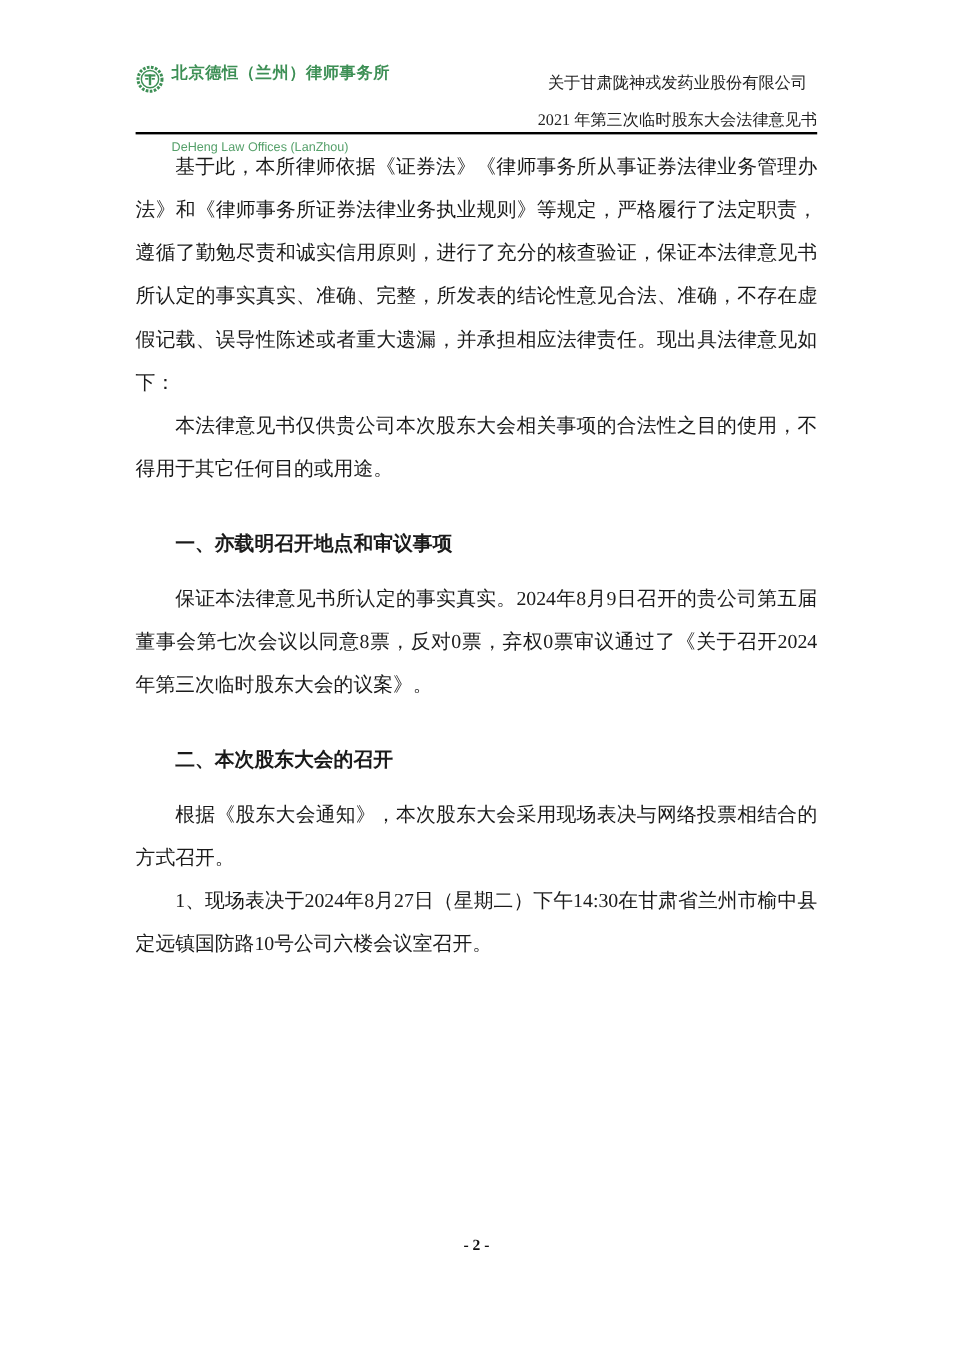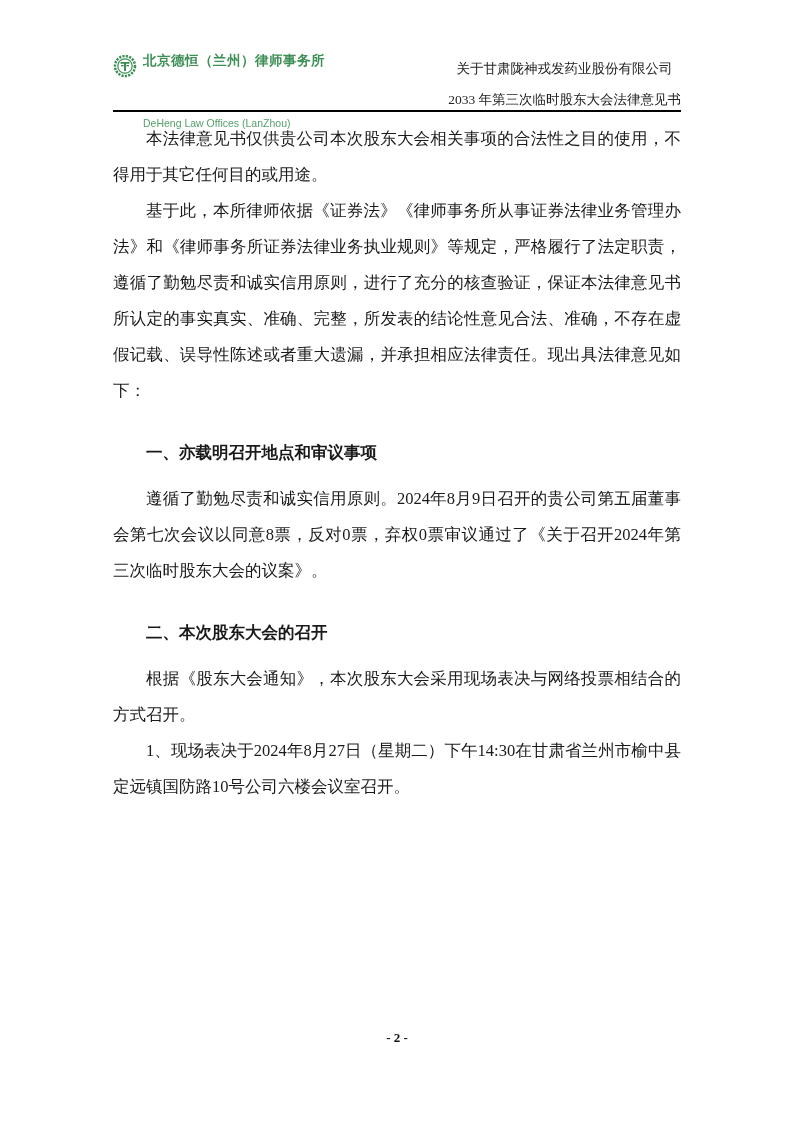--- a/index.html
+++ b/index.html
@@ -103,29 +103,29 @@
             <rect x="13.4" y="11" width="2.6" height="1.4" fill="#3d8f55"></rect>
           </svg>
         </span>
         <span class="firm-names">
           <span class="firm-cn">北京德恒（兰州）律师事务所</span>
           <span class="firm-en">DeHeng Law Offices (LanZhou)</span>
         </span>
       </div>
       <div class="docref">
         <div>关于甘肃陇神戎发药业股份有限公司</div>
-        <div>2033 年第三次临时股东大会法律意见书</div>
+        <div>2021 年第三次临时股东大会法律意见书</div>
       </div>
     </div>
 
     <div class="doc-body">
+      <p class="para">基于此，本所律师依据《证券法》《律师事务所从事证券法律业务管理办法》和《律师事务所证券法律业务执业规则》等规定，严格履行了法定职责，遵循了勤勉尽责和诚实信用原则，进行了充分的核查验证，保证本法律意见书所认定的事实真实、准确、完整，所发表的结论性意见合法、准确，不存在虚假记载、误导性陈述或者重大遗漏，并承担相应法律责任。现出具法律意见如下：</p>
       <p class="para">本法律意见书仅供贵公司本次股东大会相关事项的合法性之目的使用，不得用于其它任何目的或用途。</p>
-      <p class="para">基于此，本所律师依据《证券法》《律师事务所从事证券法律业务管理办法》和《律师事务所证券法律业务执业规则》等规定，严格履行了法定职责，遵循了勤勉尽责和诚实信用原则，进行了充分的核查验证，保证本法律意见书所认定的事实真实、准确、完整，所发表的结论性意见合法、准确，不存在虚假记载、误导性陈述或者重大遗漏，并承担相应法律责任。现出具法律意见如下：</p>
       <h3 class="section-heading">一、亦载明召开地点和审议事项</h3>
-      <p class="para">遵循了勤勉尽责和诚实信用原则。2024年8月9日召开的贵公司第五届董事会第七次会议以同意8票，反对0票，弃权0票审议通过了《关于召开2024年第三次临时股东大会的议案》。</p>
+      <p class="para">保证本法律意见书所认定的事实真实。2024年8月9日召开的贵公司第五届董事会第七次会议以同意8票，反对0票，弃权0票审议通过了《关于召开2024年第三次临时股东大会的议案》。</p>
       <h3 class="section-heading">二、本次股东大会的召开</h3>
       <p class="para">根据《股东大会通知》，本次股东大会采用现场表决与网络投票相结合的方式召开。</p>
       <p class="para">1、现场表决于2024年8月27日（星期二）下午14:30在甘肃省兰州市榆中县定远镇国防路10号公司六楼会议室召开。</p>
     </div>
 
   </div>
 
   <div class="footer">
     <span>- 2 -</span>
   </div>

